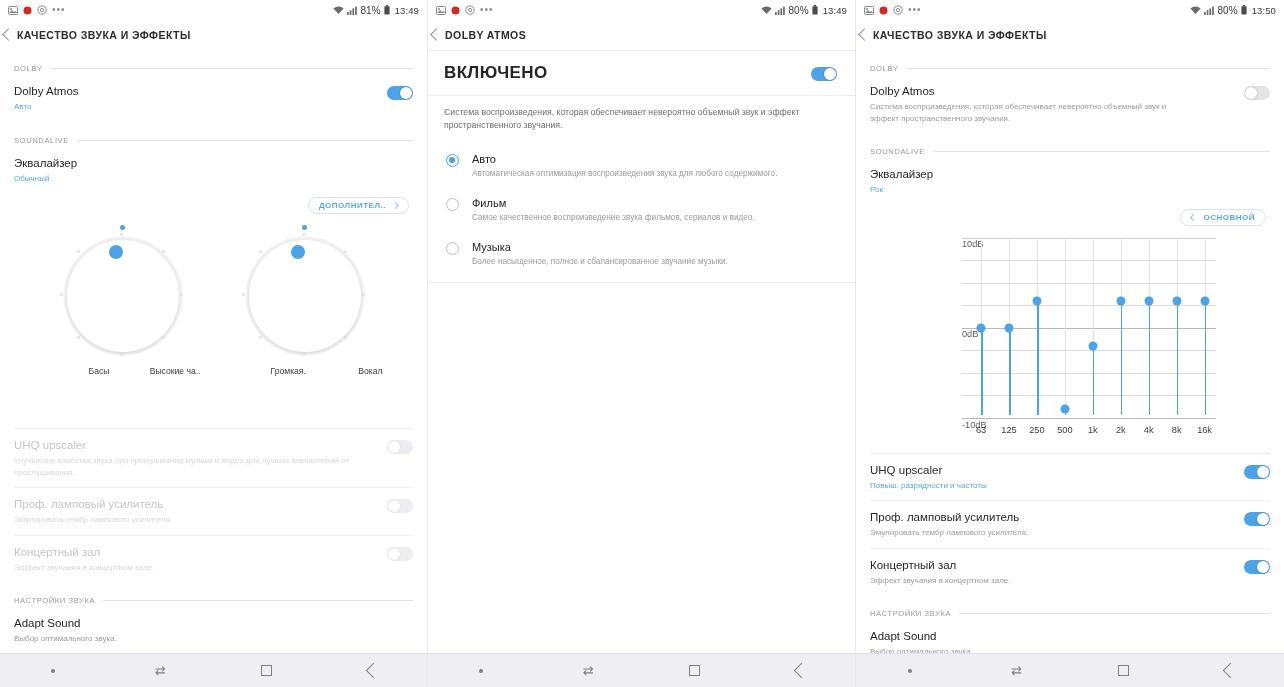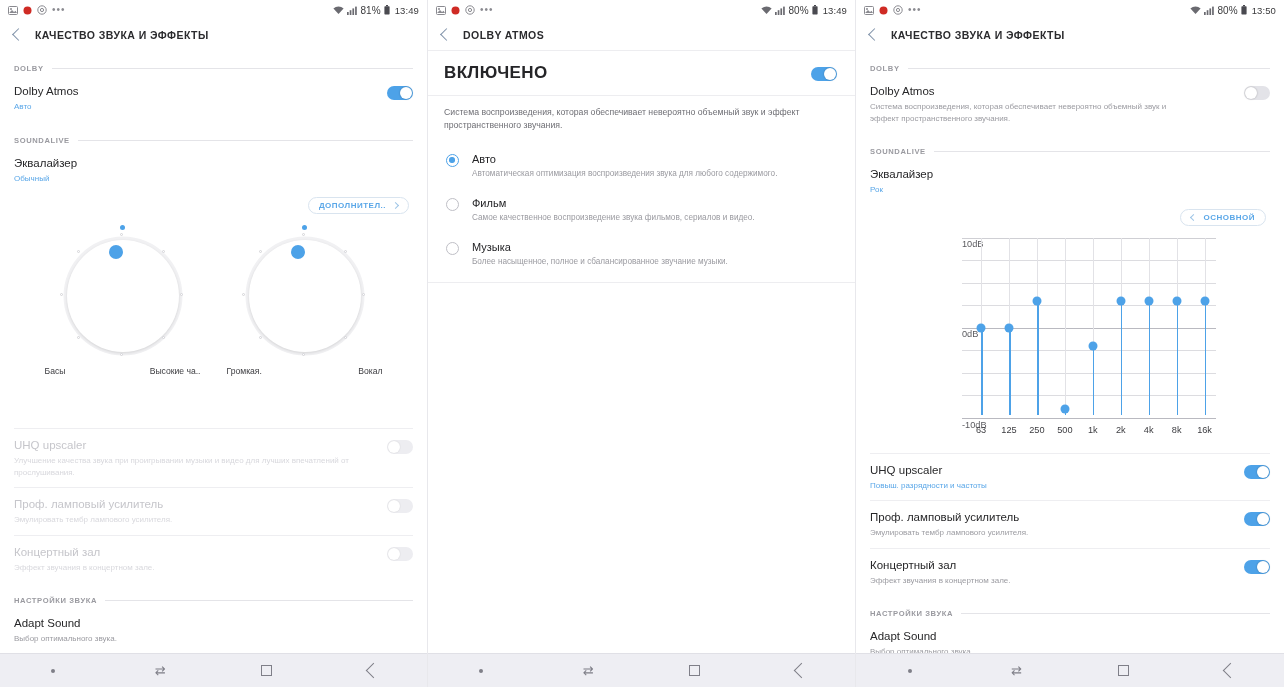--- a/index.html
+++ b/index.html
@@ -33,38 +33,38 @@
   }
   .sb-icon { display: inline-flex; align-items: center; }
   .ic-dots { font-size: 10px; color: #8a8a90; letter-spacing: 1px; line-height: 8px; }
   .pct { font-size: 10px; color: #3a3a3c; }
   .clock { font-size: 9.5px; color: #3a3a3c; margin-left: 2px; }
 
   
   .appbar {
     height: 30px; flex: 0 0 30px;
     display: flex; align-items: center;
-    padding: 0 14px; gap: 12px;
+    padding: 0 4px; gap: 4px;
   }
   .back-chevron { width: 9px; height: 9px; border-left: 1.6px solid #7e90a8; border-bottom: 1.6px solid #7e90a8; transform: rotate(45deg); margin-top: -1px; }
   .appbar-title {
     font-size: 10.5px; font-weight: bold; color: #2b2b2e;
     letter-spacing: .45px; text-transform: uppercase;
   }
 
   
   .content { flex: 1 1 auto; position: relative; overflow: hidden; }
 
   
   .section-head {
     display: flex; align-items: center; gap: 8px;
     padding: 0 14px; margin-top: 14px; margin-bottom: 2px;
   }
   .section-head .lbl {
-    font-size: 7.6px; font-weight: bold; color: #9a9aa0;
+    font-size: 7.6px; font-weight: normal; color: #9a9aa0;
     letter-spacing: .6px; text-transform: uppercase; white-space: nowrap;
   }
   .section-head .rule { flex: 1 1 auto; height: 1px; background: #e4e4e8; }
 
   
   .row {
     display: flex; align-items: flex-start; justify-content: space-between;
     padding: 9px 14px 9px 14px; gap: 10px;
   }
   .row .texts { min-width: 0; }
@@ -103,21 +103,21 @@
   .dial-unit { width: 160px; }
   .dial { position: relative; width: 128px; height: 128px; margin: 0 auto; }
   .dial .ring {
     position: absolute; left: 8px; top: 8px; width: 112px; height: 112px;
     border-radius: 50%; background: #fff;
     box-shadow: 0 1px 3px rgba(0,0,0,.12), 0 0 0 3.5px #f1f1f3;
   }
   .dial .tick { position: absolute; width: 3px; height: 3px; border-radius: 50%; border: 1px solid #d3d3d8; background: #fff; }
   .dial .marker { position: absolute; width: 5px; height: 5px; border-radius: 50%; background: #4da2e8; }
   .dial .knob { position: absolute; width: 14px; height: 14px; border-radius: 50%; background: #4da2e8; }
-  .dial-labels { display: flex; justify-content: space-between; padding: 6px 2px 0 2px; }
+  .dial-labels { display: flex; justify-content: space-between; padding: 6px 2px 0 2px; margin-left: 44px; }
   .dial-labels span { font-size: 8.6px; color: #3c3c40; }
 
   
   .eqwrap { padding: 6px 0 0 0; position: relative; }
   .eq { position: relative; width: 300px; height: 215px; margin: 0 auto 0 auto; }
   .eq .ylab {
     position: absolute; right: 100%; font-size: 9.2px; color: #5a5a5e;
     transform: translateY(-50%); padding-right: 7px; white-space: nowrap;
   }
   .eq .plot { position: absolute; left: 42px; right: 4px; top: 6px; bottom: 32px; }

